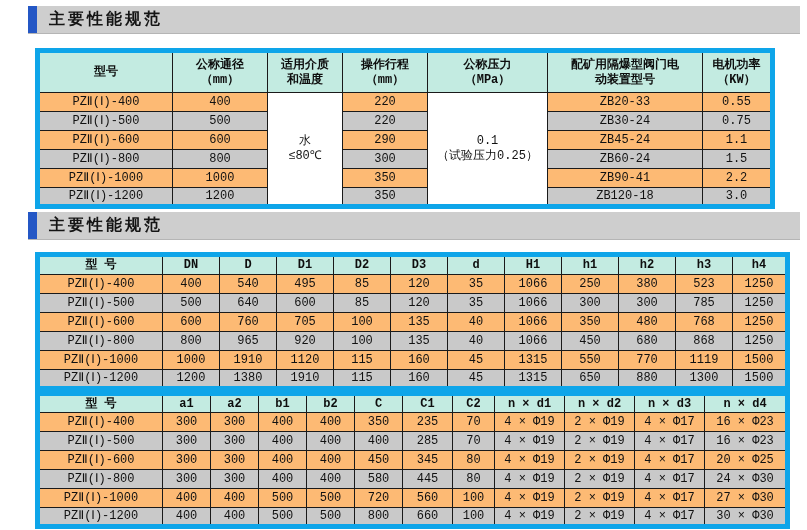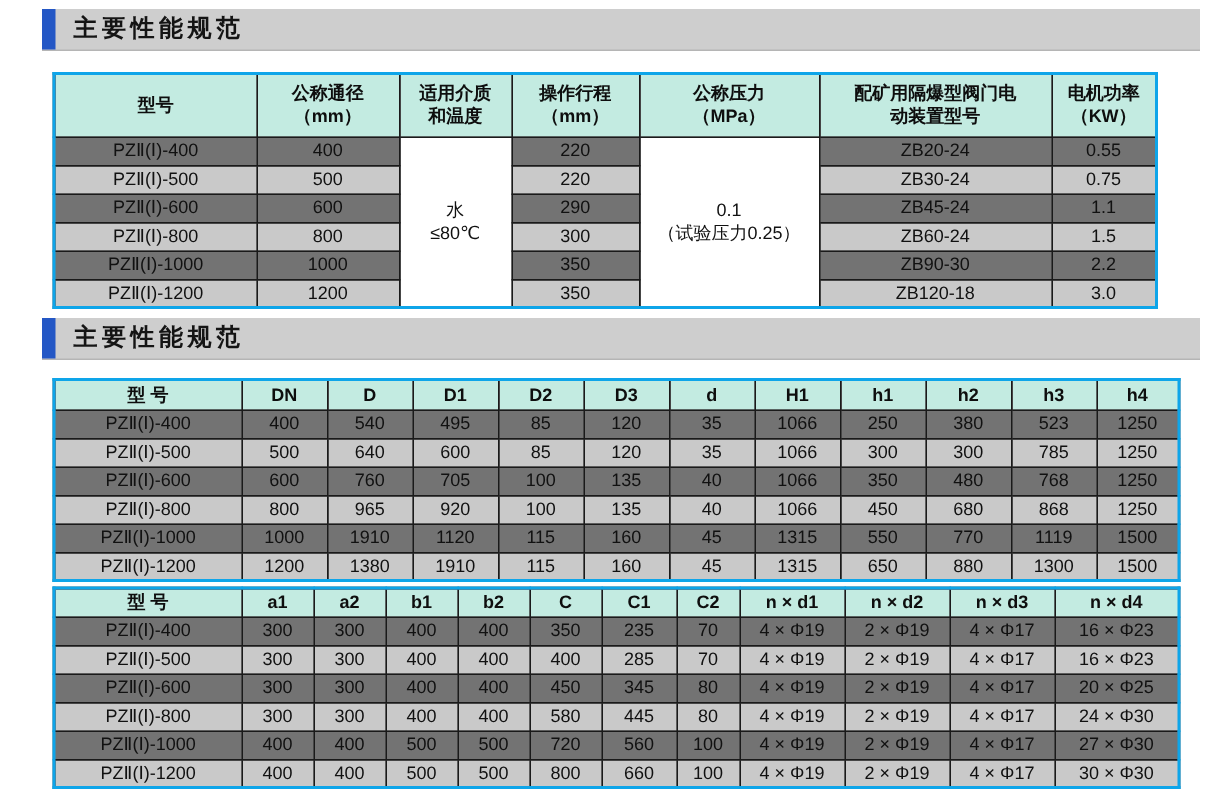--- a/index.html
+++ b/index.html
@@ -25,22 +25,23 @@
     flex:0 0 auto;
   }
   .titlebar .ttl{
     font-size:16px;font-weight:bold;color:#141414;
     letter-spacing:3px;
   }
   table{
     position:absolute;
     border-collapse:collapse;
     table-layout:fixed;
-    background:#737373;
-    border:2px solid #0ea5e9;
+    background:#fdba74;
+    border:5px solid #0ea5e9;
+    font-family:Liberation Mono, monospace;
   }
   th,td{
     border:1px solid #1a1a1a;
     text-align:center;vertical-align:middle;
     padding:0 1px;
     font-size:12px;
     line-height:1.25;
     overflow:hidden;
     white-space:pre-line;
   }
@@ -96,21 +97,21 @@
     </thead>
     <tbody>
       <tr>
         <td>PZⅡ(Ⅰ)-400</td>
         <td>400</td>
         <td class="merged" rowspan="6">水
 ≤80℃</td>
         <td>220</td>
         <td class="merged" rowspan="6">0.1
 （试验压力0.25）</td>
-        <td>ZB20-24</td>
+        <td>ZB20-33</td>
         <td>0.55</td>
       </tr>
       <tr>
         <td>PZⅡ(Ⅰ)-500</td>
         <td>500</td>
         <td>220</td>
         <td>ZB30-24</td>
         <td>0.75</td>
       </tr>
       <tr>
@@ -124,21 +125,21 @@
         <td>PZⅡ(Ⅰ)-800</td>
         <td>800</td>
         <td>300</td>
         <td>ZB60-24</td>
         <td>1.5</td>
       </tr>
       <tr>
         <td>PZⅡ(Ⅰ)-1000</td>
         <td>1000</td>
         <td>350</td>
-        <td>ZB90-30</td>
+        <td>ZB90-41</td>
         <td>2.2</td>
       </tr>
       <tr>
         <td>PZⅡ(Ⅰ)-1200</td>
         <td>1200</td>
         <td>350</td>
         <td>ZB120-18</td>
         <td>3.0</td>
       </tr>
     </tbody>

